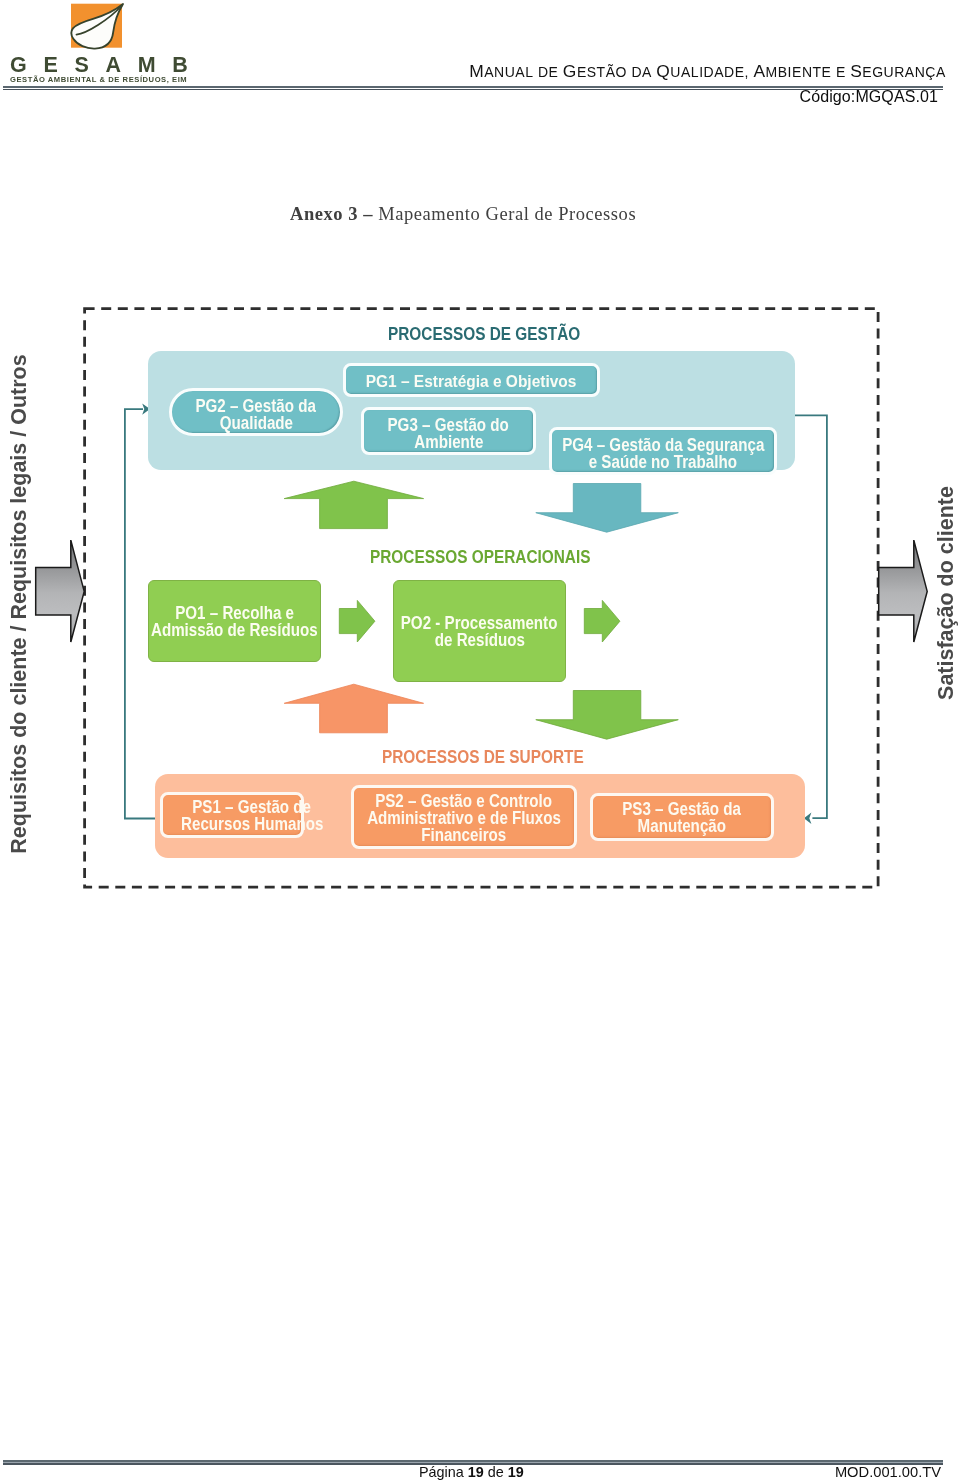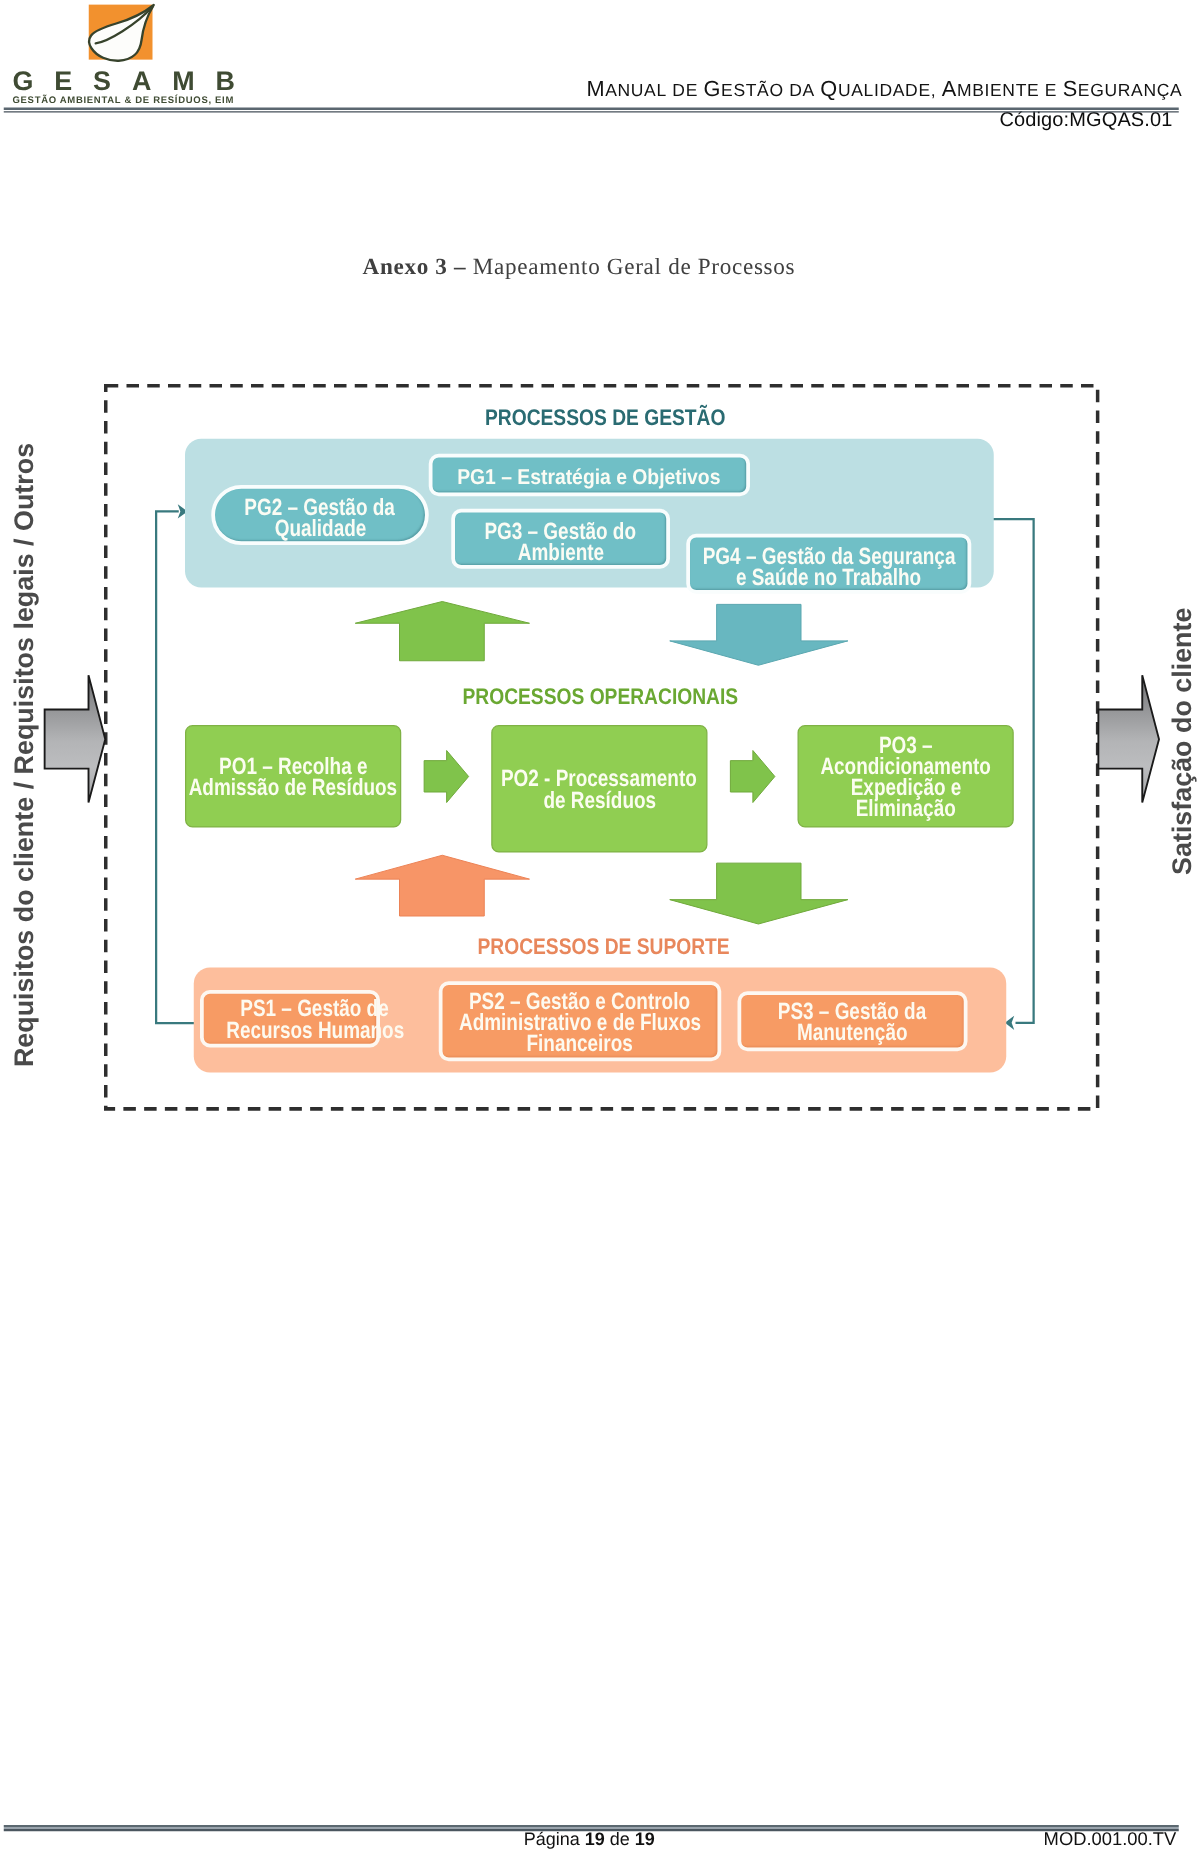--- a/index.html
+++ b/index.html
@@ -151,26 +151,20 @@
 
     <div class="band-title" id="title-oper" style="left:370px;top:547px;color:#6aa832;">PROCESSOS OPERACIONAIS</div>
     <div class="rbox green" style="left:148px;top:580px;width:173px;height:82px;font-size:18.8px;--sx:0.807;">
         <span class="ln">PO1 – Recolha e</span>
         <span class="ln">Admissão de Resíduos</span>
       </div>
     <div class="rbox green" style="left:393px;top:580px;width:173px;height:102px;font-size:18.8px;--sx:0.807;">
         <span class="ln">PO2 - Processamento</span>
         <span class="ln">de Resíduos</span>
       </div>
-    <div class="rbox green" style="left:638px;top:580px;width:173px;height:82px;font-size:18.8px;--sx:0.807;">
-        <span class="ln">PO3 –</span>
-        <span class="ln">Acondicionamento</span>
-        <span class="ln">Expedição e</span>
-        <span class="ln">Eliminação</span>
-      </div>
     <svg class="svgabs" style="left:338px;top:599px;" width="38" height="45" viewBox="0 0 38 45">
       <path d="M1.3 9.5 L19.3 9.5 L19.3 1.4 L36.9 22.2 L19.3 43.0 L19.3 34.6 L1.3 34.6 Z" fill="#80c34b" stroke="#6fa93b" stroke-width="0.8" stroke-linejoin="miter"></path>
     </svg>
     <svg class="svgabs" style="left:583px;top:599px;" width="38" height="45" viewBox="0 0 38 45">
       <path d="M1.3 9.5 L19.3 9.5 L19.3 1.4 L36.9 22.2 L19.3 43.0 L19.3 34.6 L1.3 34.6 Z" fill="#80c34b" stroke="#6fa93b" stroke-width="0.8" stroke-linejoin="miter"></path>
     </svg>
 
     <svg class="svgabs" style="left:282px;top:682px;" width="144" height="53" viewBox="0 0 144 53">
       <path d="M71.8 2.2 L141.6 21.3 L105.4 21.3 L105.4 50.8 L37.6 50.8 L37.6 21.3 L2.2 21.3 Z" fill="#f79567" stroke="#ec8356" stroke-width="0.8" stroke-linejoin="miter"></path>
     </svg>

